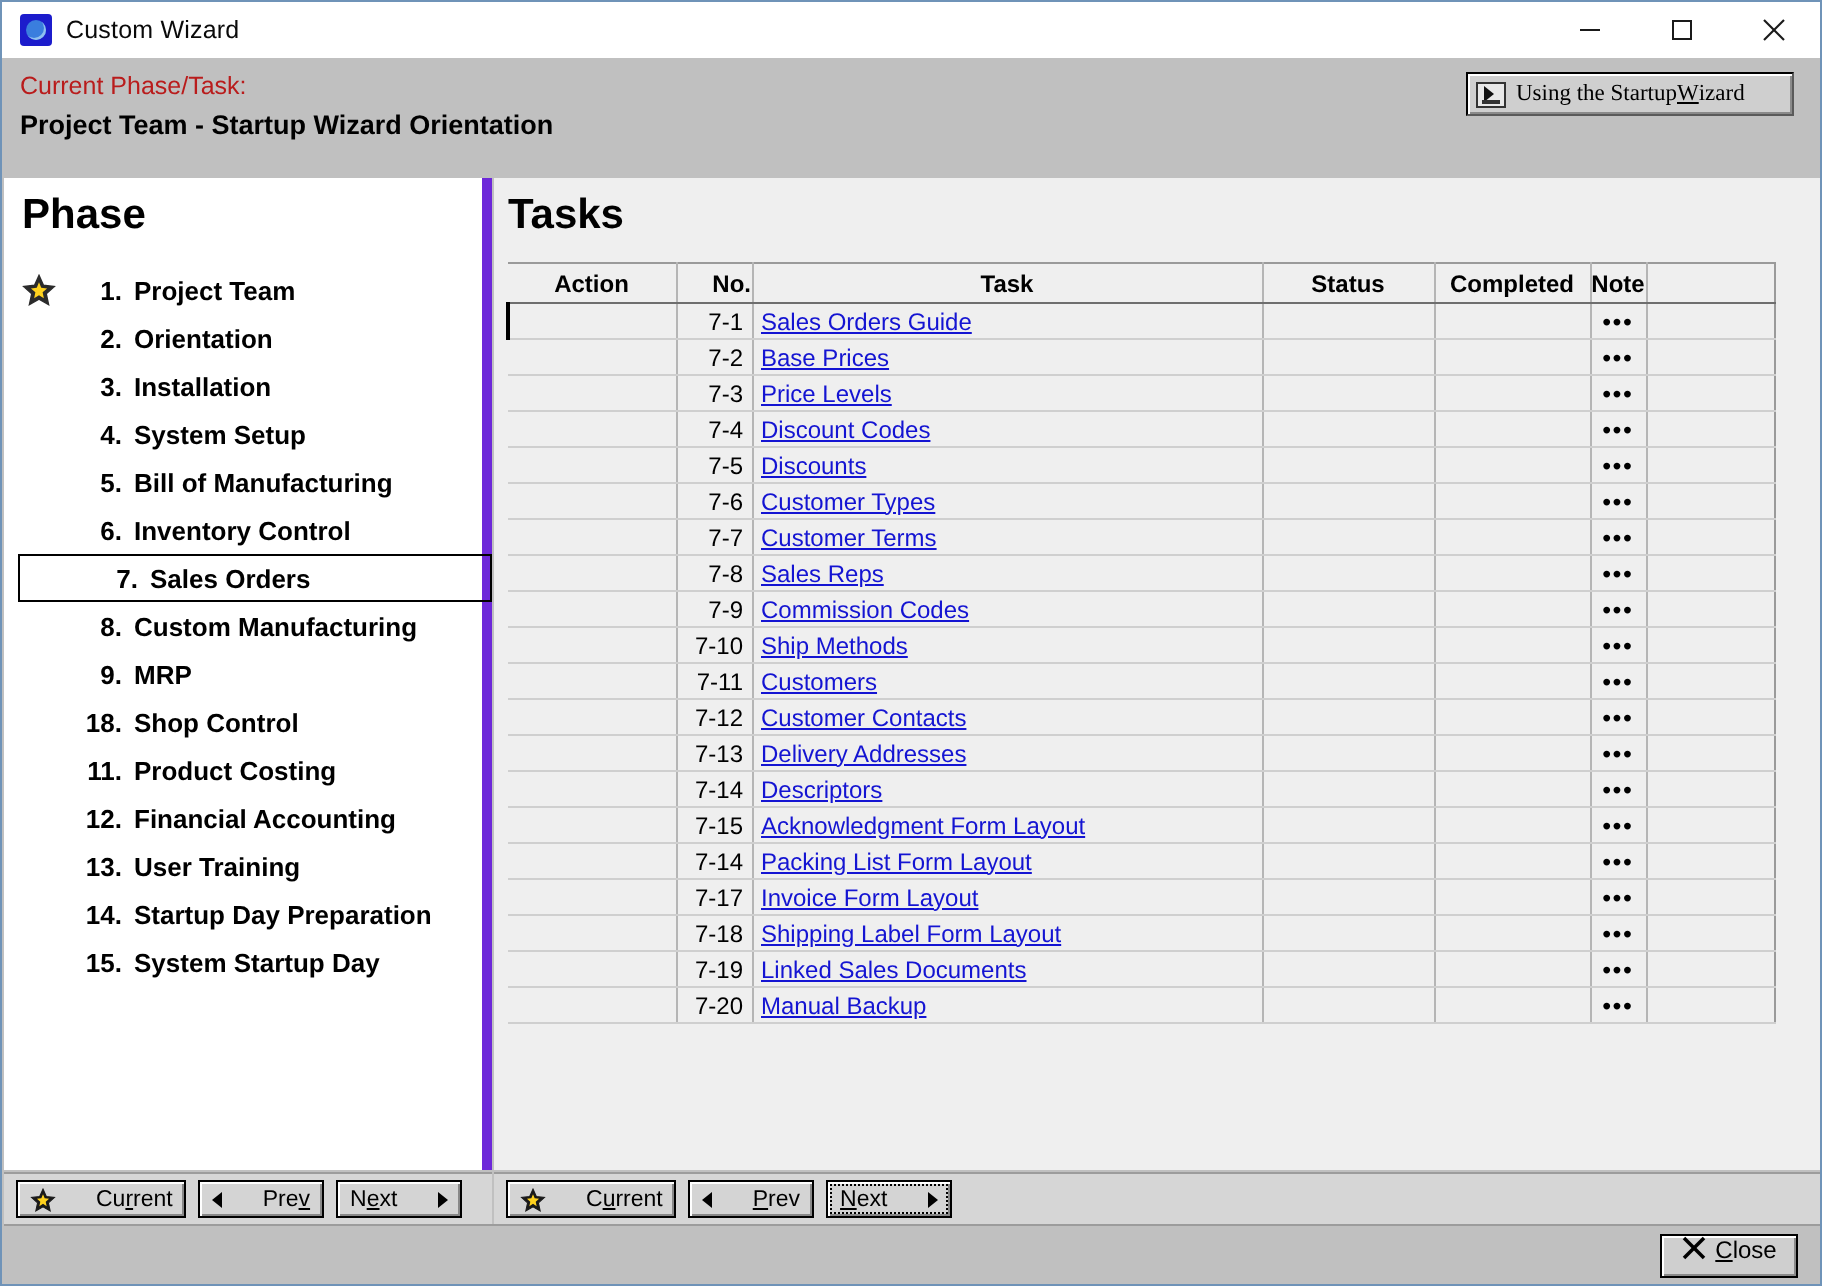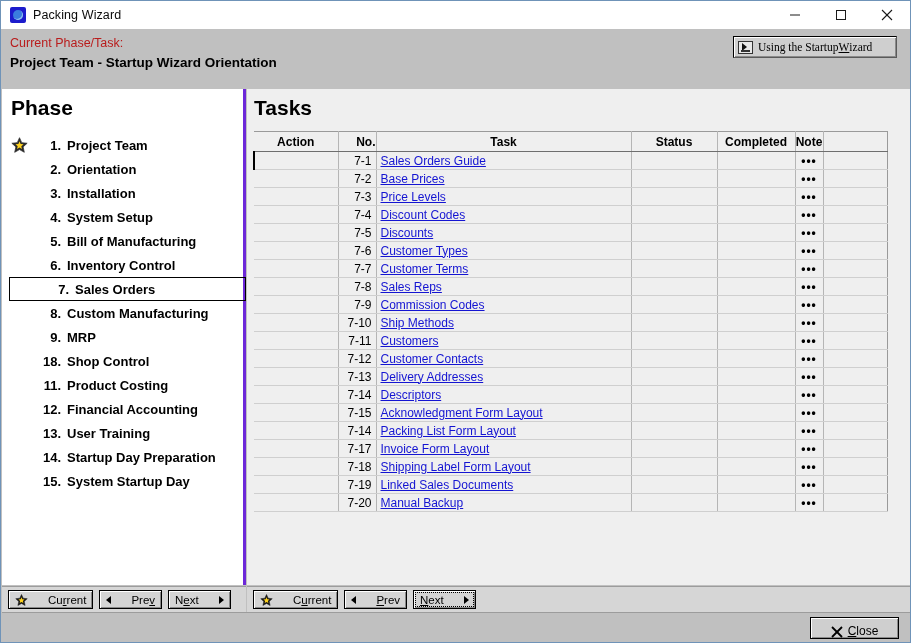--- a/index.html
+++ b/index.html
@@ -81,21 +81,21 @@
   .vid-icon::after {
     content: ""; position: absolute; left: 2px; bottom: 1px;
     width: 9px; height: 2px; background: #333;
   }
   .u { text-decoration: underline; }
 
   
   #phase-panel {
     position: absolute; left: 1px; top: 88px; width: 244px; height: 496px;
     background: #ffffff;
-    border-right: 3px solid #6d28d9;
+    border-right: 5px solid #6d28d9;
   }
   #phase-title {
     position: absolute; left: 9px; top: 7px;
     font-size: 21px; font-weight: bold; color: #000;
   }
   #phase-list { position: absolute; left: 0; top: 44px; width: 244px; }
   .phase-item {
     position: relative; height: 24px;
     display: flex; align-items: center;
     font-size: 13px; font-weight: bold; color: #000;
@@ -186,37 +186,37 @@
   .tri-right { width: 0; height: 0; border-left: 5px solid #000; border-top: 4px solid transparent; border-bottom: 4px solid transparent; flex: none; }
   .star-sm { width: 13px; height: 12px; flex: none; }
 
   
   #bottom-bar {
     position: absolute; left: 1px; top: 611px; width: 909px; height: 31px;
     background: #c0c0c0; border-top: 1px solid #9c9c9c;
   }
   #close-btn {
     position: absolute; right: 12px; top: 4px;
-    width: 89px; height: 22px;
+    width: 69px; height: 22px;
     background: #cfcfcf;
     border: 1px solid #000;
     box-shadow: inset 1px 1px 0 #ffffff, inset -1px -1px 0 #8a8a8a;
-    display: flex; align-items: flex-end; justify-content: center; gap: 5px;
+    display: flex; align-items: flex-start; justify-content: center; gap: 5px;
     font-size: 12px; color: #000; cursor: default;
   }
   .x-icon { width: 12px; height: 12px; flex: none; }
 </style>
 </head>
 <body>
 
 <div id="app">
 
   <div id="titlebar">
     <div id="title-icon"></div>
-    <div id="title-text">Packing Wizard</div>
+    <div id="title-text">Custom Wizard</div>
     <div id="win-controls">
       <div class="winbtn">
         <svg width="12" height="12" viewBox="0 0 12 12">
             <line x1="1" y1="6" x2="11" y2="6" stroke="#1a1a1a" stroke-width="1"></line>
           </svg>
       </div>
       <div class="winbtn">
         <svg width="12" height="12" viewBox="0 0 12 12">
             <rect x="1.5" y="1.5" width="9" height="9" fill="none" stroke="#1a1a1a" stroke-width="1"></rect>
           </svg>

